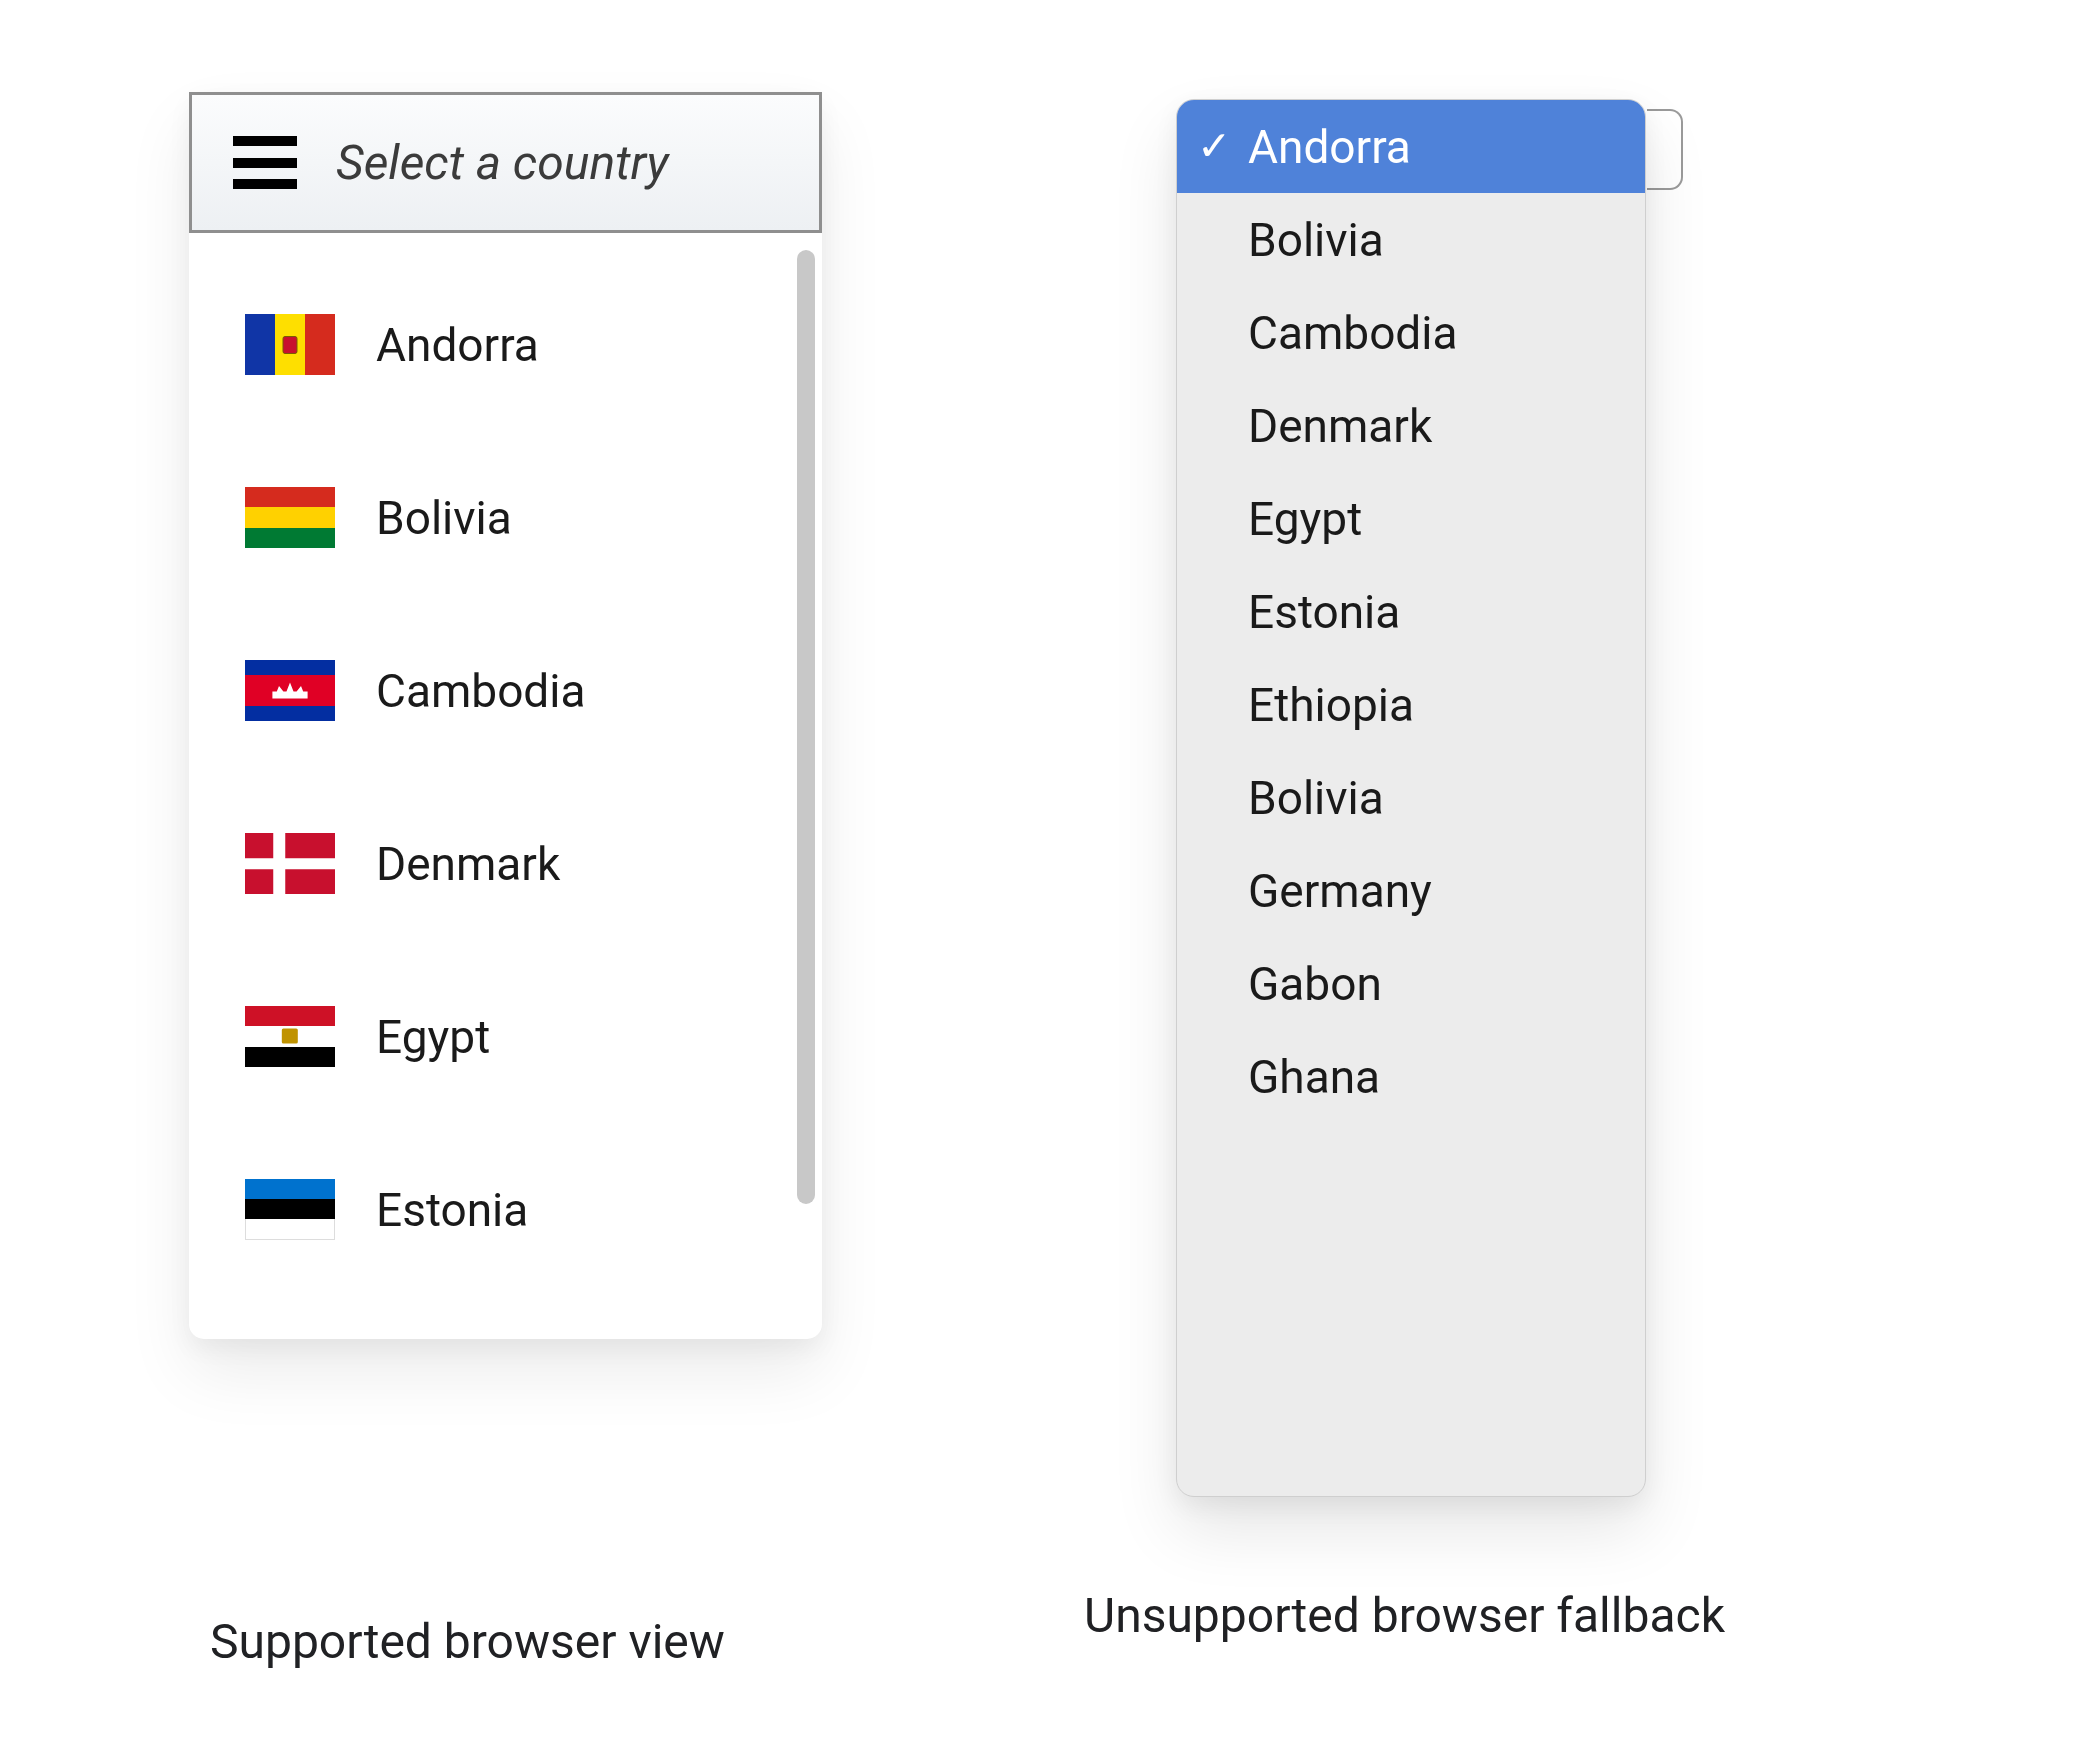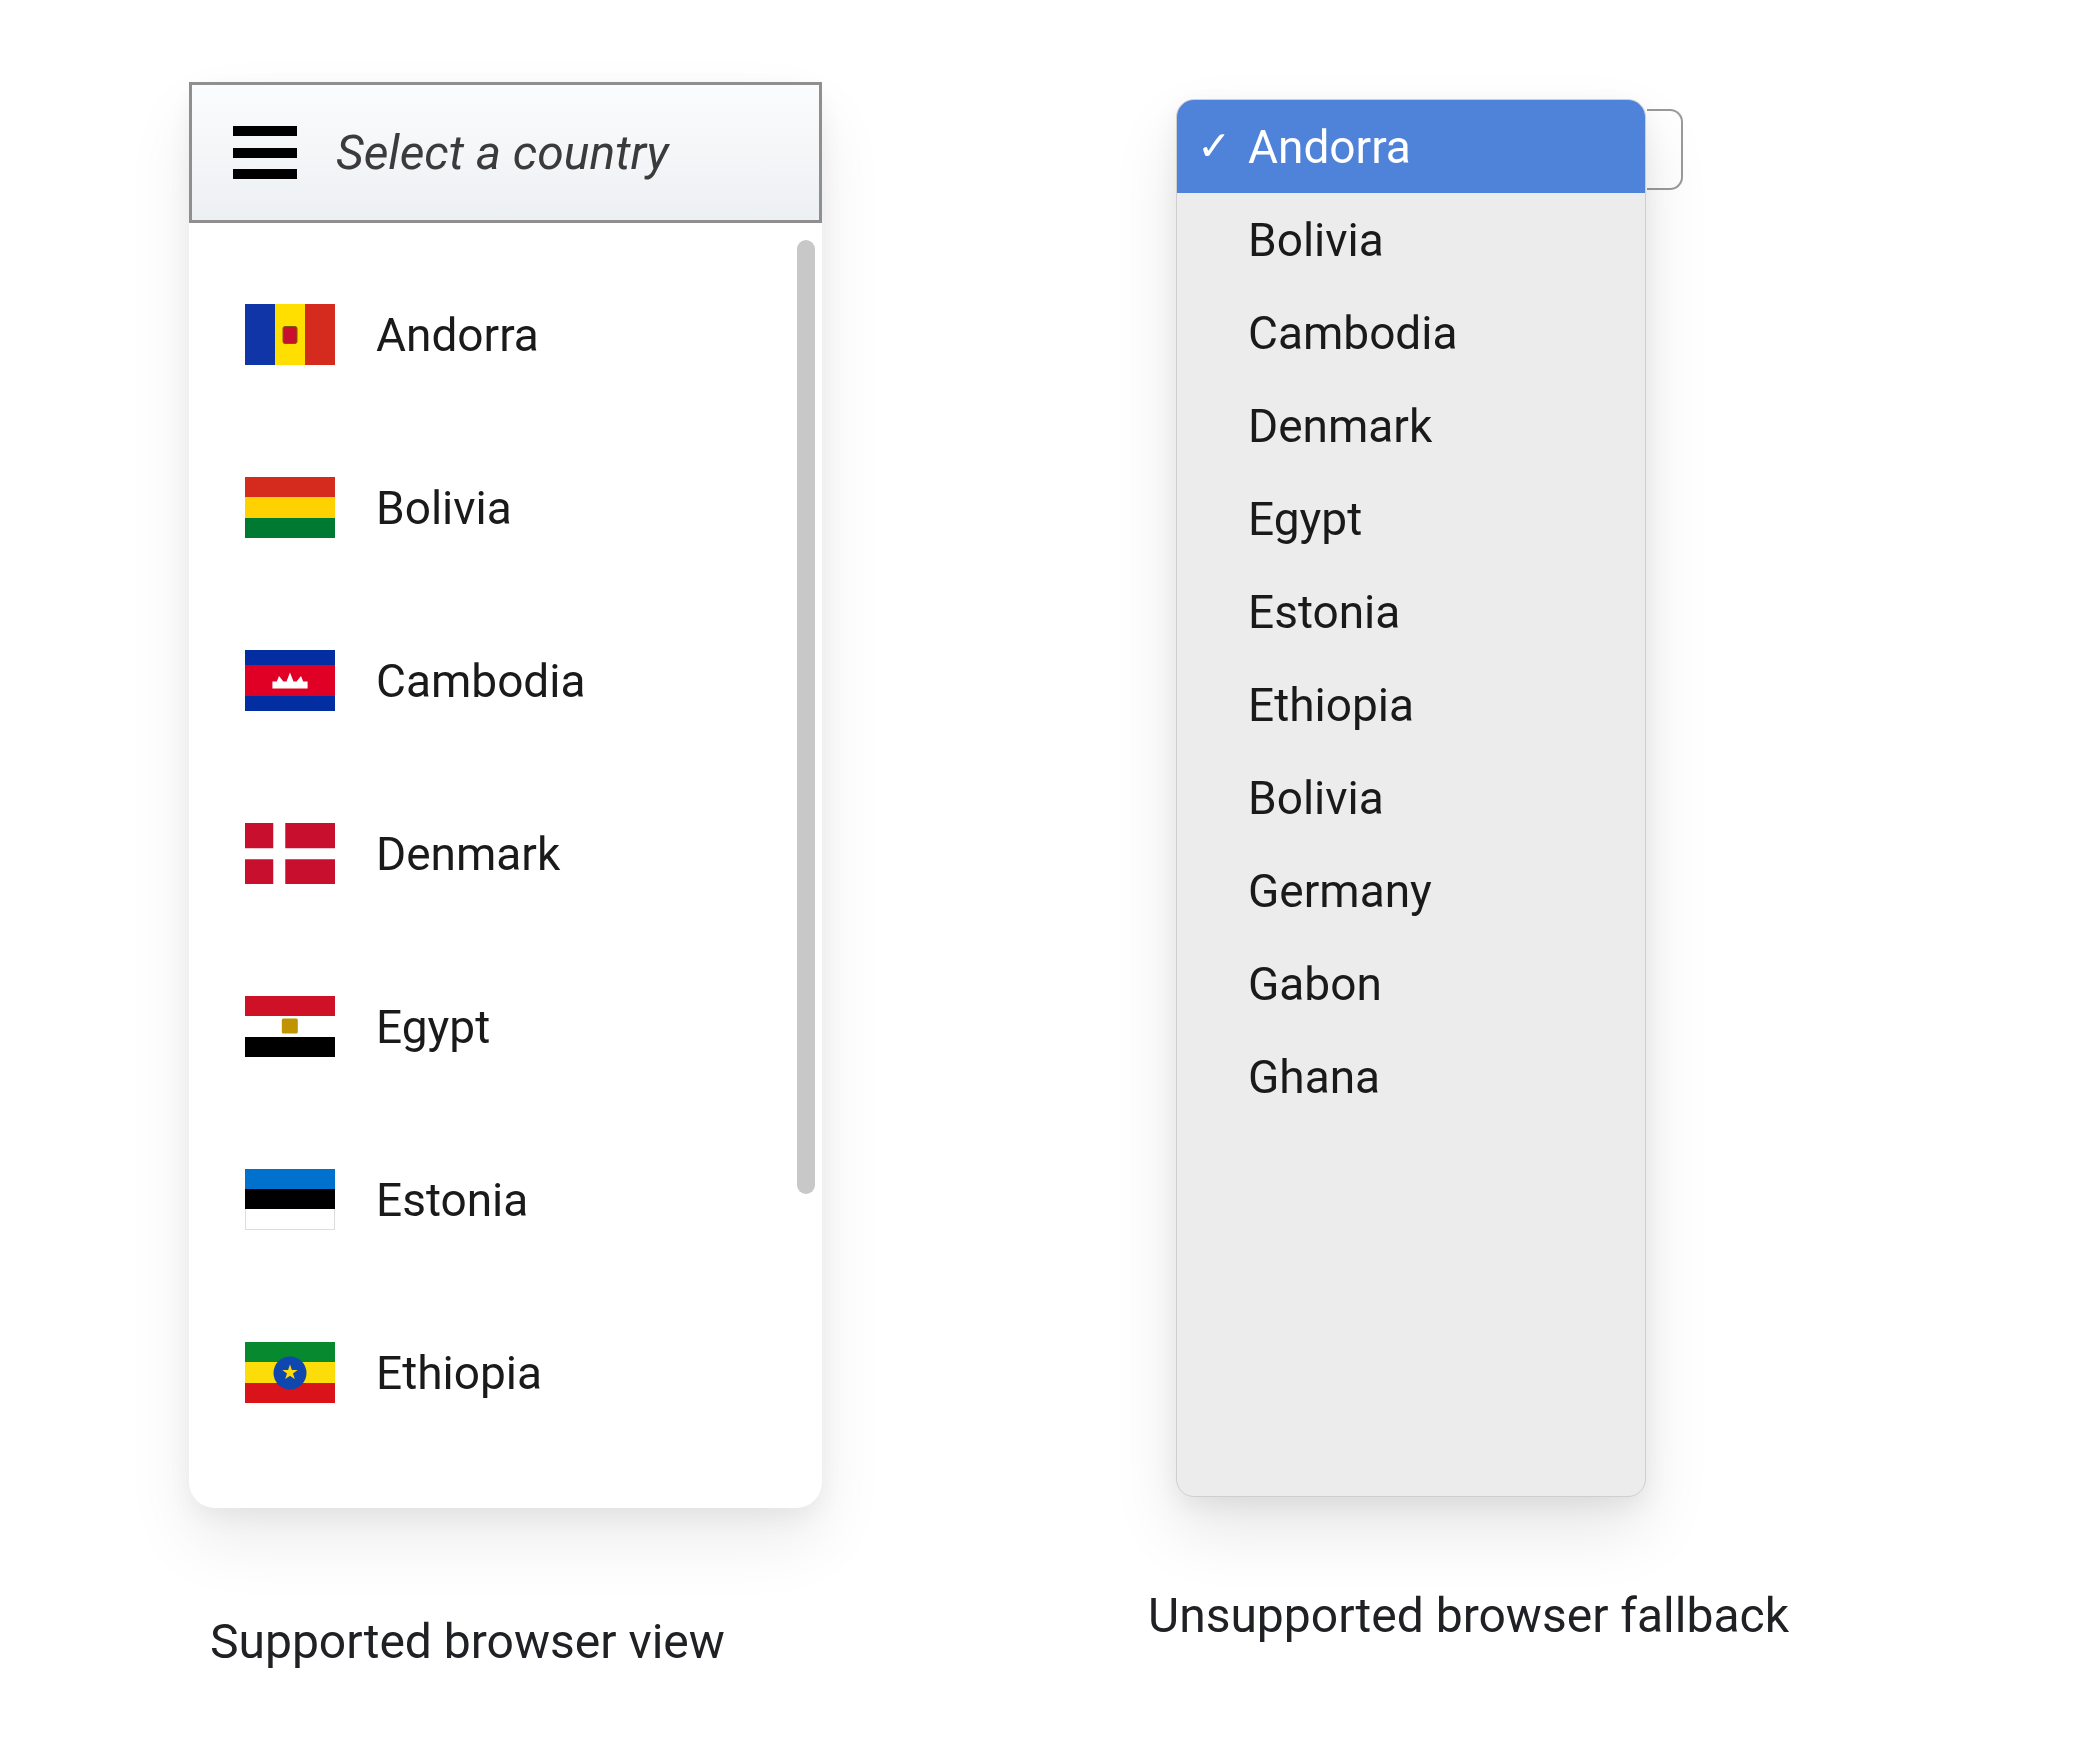--- a/index.html
+++ b/index.html
@@ -15,24 +15,24 @@
   .stage {
     position: relative;
     width: 2097px;
     height: 1749px;
   }
 
   
   .custom-select {
     position: absolute;
     left: 189px;
-    top: 82px;
+    top: 92px;
     width: 633px;
-    height: 1426px;
-    border-radius: 26px;
+    height: 1247px;
+    border-radius: 15px;
     box-shadow:
       0 33px 66px rgba(0,0,0,0.08),
       0 8.2px 25px rgba(0,0,0,0.05);
     background: #fff;
   }
   .custom-select-button {
     position: absolute;
     left: 0;
     top: 0;
     width: 633px;
@@ -212,21 +212,21 @@
   }
 
   
   .caption {
     position:absolute;
     top: 1587px;
     font-size: 48px;
     color:#202124;
   }
   .caption-left  { left: 210px; margin-top: 26px; }
-  .caption-right { left: 1148px; text-align: center; }
+  .caption-right { left: 1084px; text-align: center; }
 </style>
 </head>
 <body>
 
 <div class="stage">
 
   <div class="custom-select">
 
     <div class="custom-select-button">
       <div class="hamburger">

